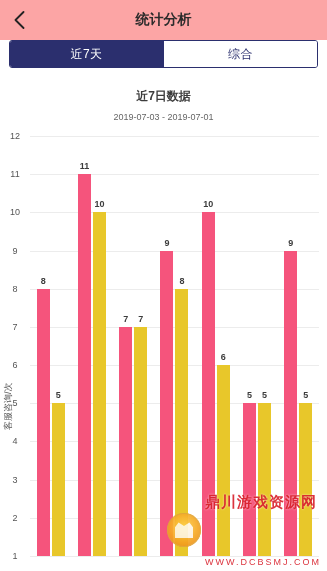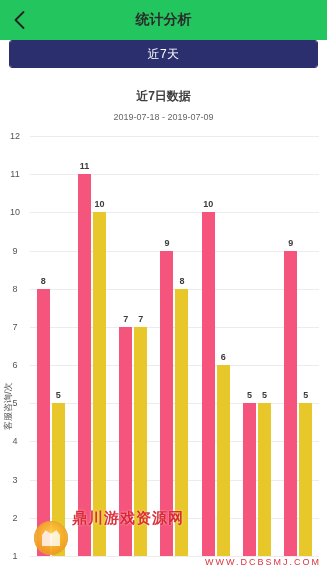--- a/index.html
+++ b/index.html
@@ -8,21 +8,21 @@
     background:#ffffff;
     font-family:"Liberation Sans","DejaVu Sans",sans-serif;
     overflow:hidden;
     position:relative;
   }
   
   .header{
     height:40px;
     display:flex;align-items:center;
     position:relative;
-    background:#22c55e;
+    background:#fca5a5;
   }
   .back-btn{
     width:38px;height:40px;
     display:flex;align-items:center;justify-content:center;
     cursor:pointer;
   }
   .back-btn svg{display:block;}
   .header-title{
     position:absolute;left:0;right:0;top:0;height:40px;
     display:flex;align-items:center;justify-content:center;
@@ -155,21 +155,21 @@
   }
   .wm-logo:after{
     content:"";
     position:absolute;left:8px;top:9px;
     width:18px;height:16px;
     background:#ffffff;
     clip-path:polygon(0% 30%,20% 0%,50% 22%,80% 0%,100% 30%,100% 100%,0% 100%);
     opacity:.85;
   }
   .wm-text{
-    display:flex;flex-direction:row;line-height:1.05;gap:21px;
+    display:flex;flex-direction:column;line-height:1.05;
   }
   .wm-main{
     font-size:15px;font-weight:bold;color:#d9232e;
     letter-spacing:1px;
     text-shadow:0 0 2px rgba(255,255,255,.8);
   }
   .wm-sub{
     font-size:9px;color:#d9232e;letter-spacing:2px;
     text-align:center;
     margin-top:48px;
@@ -184,24 +184,25 @@
       <svg width="11" height="18" viewBox="0 0 11 18">
         <path d="M9.5 1 L1.5 9 L9.5 17" fill="none" stroke="#222" stroke-width="1.8" stroke-linecap="round" stroke-linejoin="round"></path>
       </svg>
     </span>
   </div>
   <div class="header-title">统计分析</div>
 </div>
 
 <div class="segmented">
   <div class="seg active">近7天</div>
+  <div class="seg">综合</div>
 </div>
 
 <div class="chart-title">近7日数据</div>
-<div class="chart-subtitle">2019-07-18 - 2019-07-09</div>
+<div class="chart-subtitle">2019-07-03 - 2019-07-01</div>
 
 <div class="chart-wrap">
   <div class="y-axis-label">客服咨询/次</div>
   <div class="plot">
     <div id="gridlines">
         <div class="gridline" style="top: 420px;"></div>
         <div class="gridline" style="top: 381.818px;"></div>
         <div class="gridline" style="top: 343.636px;"></div>
         <div class="gridline" style="top: 305.455px;"></div>
         <div class="gridline" style="top: 267.273px;"></div>

